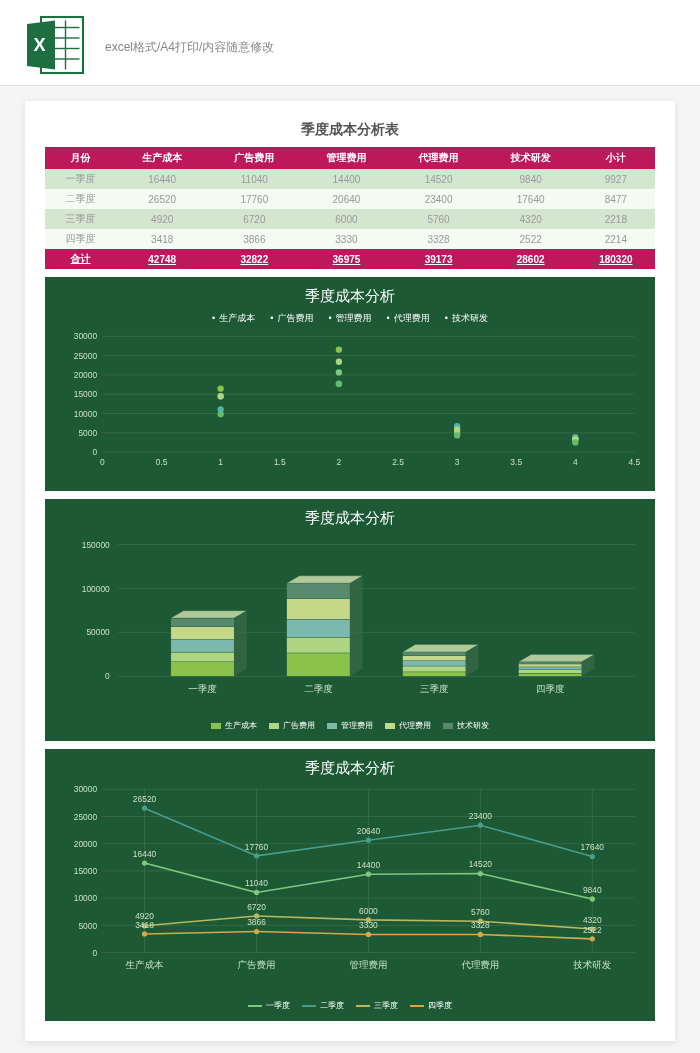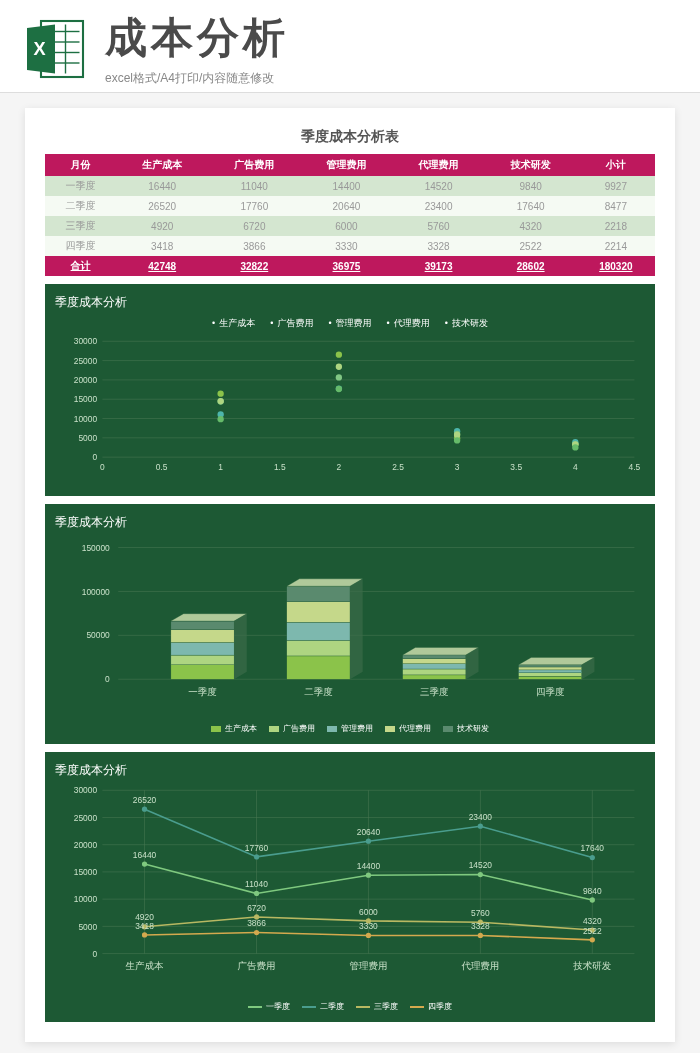--- a/index.html
+++ b/index.html
@@ -19,21 +19,21 @@
   table.data { width: 100%; border-collapse: collapse; font-size: 10px; }
   table.data th { background: #be185d; color: #fff; padding: 4px 2px; font-weight: 600; }
   table.data td { padding: 3px 2px; text-align: center; }
   table.data .r0 { background: #d4e6d0; color: #999; }
   table.data .r1 { background: #f5faf3; color: #999; }
   table.data .r2 { background: #d4e6d0; color: #999; }
   table.data .r3 { background: #f5faf3; color: #999; }
   table.data tr.total td { background: #be185d; color: #fff; font-weight: 600; text-decoration: underline; }
   
   .chart { background: #1d5934; color: #fff; padding: 10px; margin-top: 8px; }
-  .chart-title { text-align: left; font-size: 12px; margin-bottom: 6px; }
+  .chart-title { text-align: center; font-size: 15px; margin-bottom: 6px; }
   .chart-legend { display: flex; justify-content: center; gap: 15px; font-size: 9px; margin-bottom: 6px; }
   .chart-legend span::before { content: "•"; margin-right: 4px; }
   .plot { position: relative; }
   svg.chart-svg { width: 100%; display: block; }
   
   .chart3d { height: 180px; }
   .chartline { height: 210px; }
   .chartdot { height: 150px; }
   
   .legend-bottom { display: flex; justify-content: center; gap: 12px; font-size: 8px; margin-top: 6px; flex-wrap: wrap; }
@@ -53,21 +53,20 @@
       <line x1="45" y1="25" x2="85" y2="25" stroke="#1d6f42" stroke-width="2"></line>
       <line x1="45" y1="40" x2="85" y2="40" stroke="#1d6f42" stroke-width="2"></line>
       <line x1="45" y1="55" x2="85" y2="55" stroke="#1d6f42" stroke-width="2"></line>
       <line x1="45" y1="70" x2="85" y2="70" stroke="#1d6f42" stroke-width="2"></line>
       <line x1="65" y1="15" x2="65" y2="85" stroke="#1d6f42" stroke-width="2"></line>
       <polygon points="10,20 50,15 50,85 10,80" fill="#1d6f42"></polygon>
       <text x="28" y="58" fill="#fff" font-size="26" font-weight="bold" text-anchor="middle">X</text>
     </svg>
   </div>
   <div class="banner-text">
-    <div class="banner-title">成本分析</div>
     <div class="banner-sub">excel格式/A4打印/内容随意修改</div>
   </div>
 </div>
 
 <div class="page">
 
   <div class="sheet-title">季度成本分析表</div>
 
   <table class="data">
     <thead>

